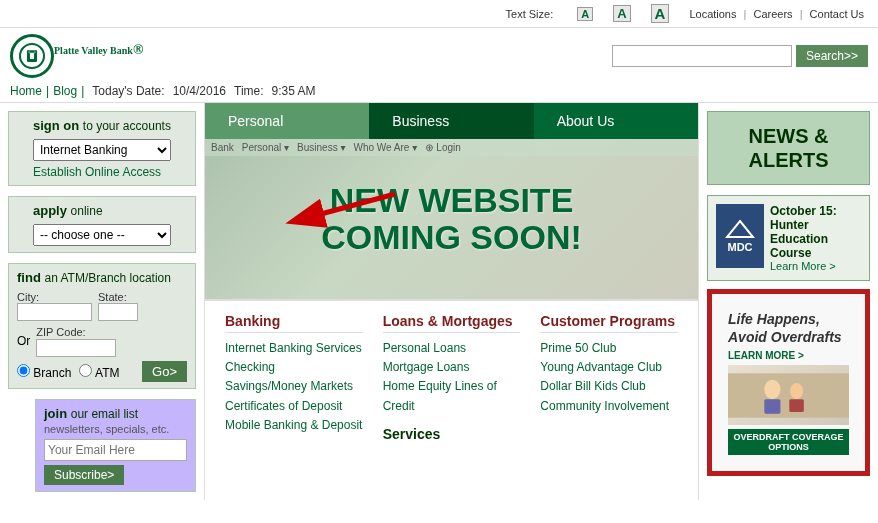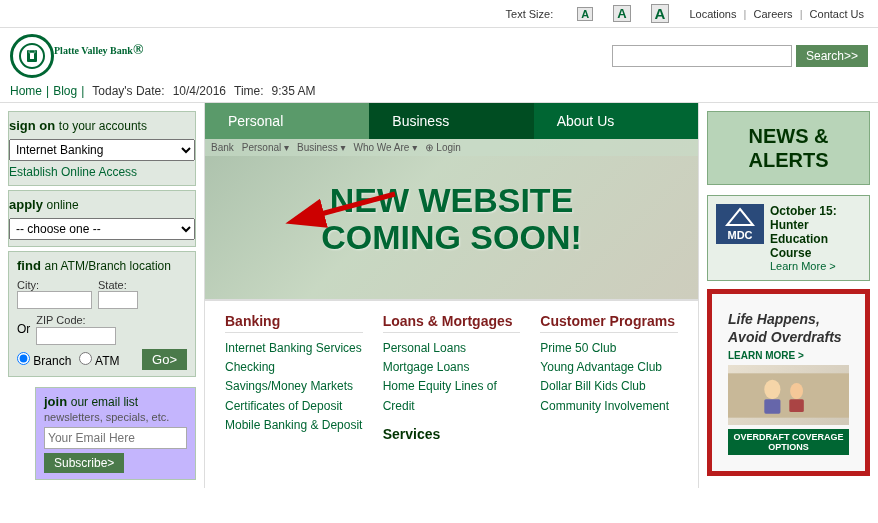--- a/index.html
+++ b/index.html
@@ -32,21 +32,21 @@
     #nav-breadcrumb { padding: 2px 10px 4px 10px; font-size: 12px; color: #006633; border-bottom: 1px solid #ddd; display: flex; align-items: center; gap: 4px; }
     #nav-breadcrumb a { color: #006633; text-decoration: none; }
     #nav-breadcrumb .date-time { color: #333; margin-left: 4px; }
 
     
     #main-layout { display: flex; width: 100%; }
 
     
     #left-sidebar { width: 205px; min-width: 205px; padding: 8px; background: #fff; border-right: 1px solid #ddd; }
 
-    .sidebar-section { background: #e0e8e0; border: 1px solid #b0c8b0; margin-bottom: 4px; padding: 6px 0; }
+    .sidebar-section { background: #e0e8e0; border: 1px solid #b0c8b0; margin-bottom: 10px; padding: 6px 24px; }
     .sidebar-section h3 { font-size: 13px; color: #003300; margin-bottom: 6px; }
     .sidebar-section h3 span { font-weight: normal; font-size: 12px; }
     .sidebar-section select { width: 100%; padding: 2px; font-size: 12px; }
     .sidebar-section a { color: #006633; font-size: 12px; text-decoration: none; display: block; margin-top: 4px; }
 
     .find-section { background: #e0e8e0; border: 1px solid #b0c8b0; margin-bottom: 10px; padding: 6px 8px; }
     .find-section h3 { font-size: 13px; color: #003300; margin-bottom: 6px; }
     .find-section h3 span { font-weight: normal; font-size: 12px; }
     .find-section .fields { display: flex; gap: 6px; margin-bottom: 4px; }
     .find-section .fields label { font-size: 11px; color: #333; display: block; }
@@ -91,21 +91,21 @@
     .link-col a { display: block; color: #006633; text-decoration: none; font-size: 12px; line-height: 1.6; }
     .link-col .section-header { font-size: 14px; font-weight: bold; color: #003300; margin-top: 10px; margin-bottom: 4px; }
 
     
     #right-sidebar { width: 180px; min-width: 180px; padding: 8px; background: #fff; border-left: 1px solid #ddd; }
 
     .news-alerts-box { background: #b8d4b8; border: 1px solid #80aa80; padding: 12px 8px; text-align: center; margin-bottom: 10px; }
     .news-alerts-box h2 { font-size: 20px; font-weight: 900; color: #003300; line-height: 1.2; }
 
     .mdc-box { background: #e8f0e8; border: 1px solid #80aa80; padding: 8px; margin-bottom: 8px; display: flex; gap: 6px; align-items: flex-start; }
-    .mdc-logo { width: 48px; min-width: 48px; height: 40px; background: #2a4a7a; display: flex; align-items: center; justify-content: center; font-size: 9px; color: white; font-weight: bold; text-align: center; }
+    .mdc-logo { width: 48px; min-width: 48px; height: 64px; background: #2a4a7a; display: flex; align-items: center; justify-content: center; font-size: 9px; color: white; font-weight: bold; text-align: center; }
     .mdc-text { font-size: 11px; color: #333; }
     .mdc-text .date { font-weight: bold; font-size: 12px; color: #003300; }
     .mdc-text .title { font-weight: bold; color: #003300; font-size: 12px; }
     .mdc-text a { color: #006633; font-size: 11px; }
 
     .overdraft-box { background: #f8f8f8; border: 5px solid #b91c1c; padding: 16px; position: relative; overflow: hidden; }
     .overdraft-box .headline { font-size: 14px; font-style: italic; font-weight: bold; color: #333; line-height: 1.3; margin-bottom: 4px; }
     .overdraft-box .sub { font-size: 10px; font-weight: bold; color: #006633; text-transform: uppercase; }
     .overdraft-img { width: 100%; height: 60px; background: linear-gradient(135deg, #e8e0d0, #d0c8b8); display: flex; align-items: center; justify-content: center; margin-top: 4px; }
     .overdraft-banner { background: #006633; color: white; font-size: 9px; font-weight: bold; text-align: center; padding: 3px; text-transform: uppercase; margin-top: 4px; }

